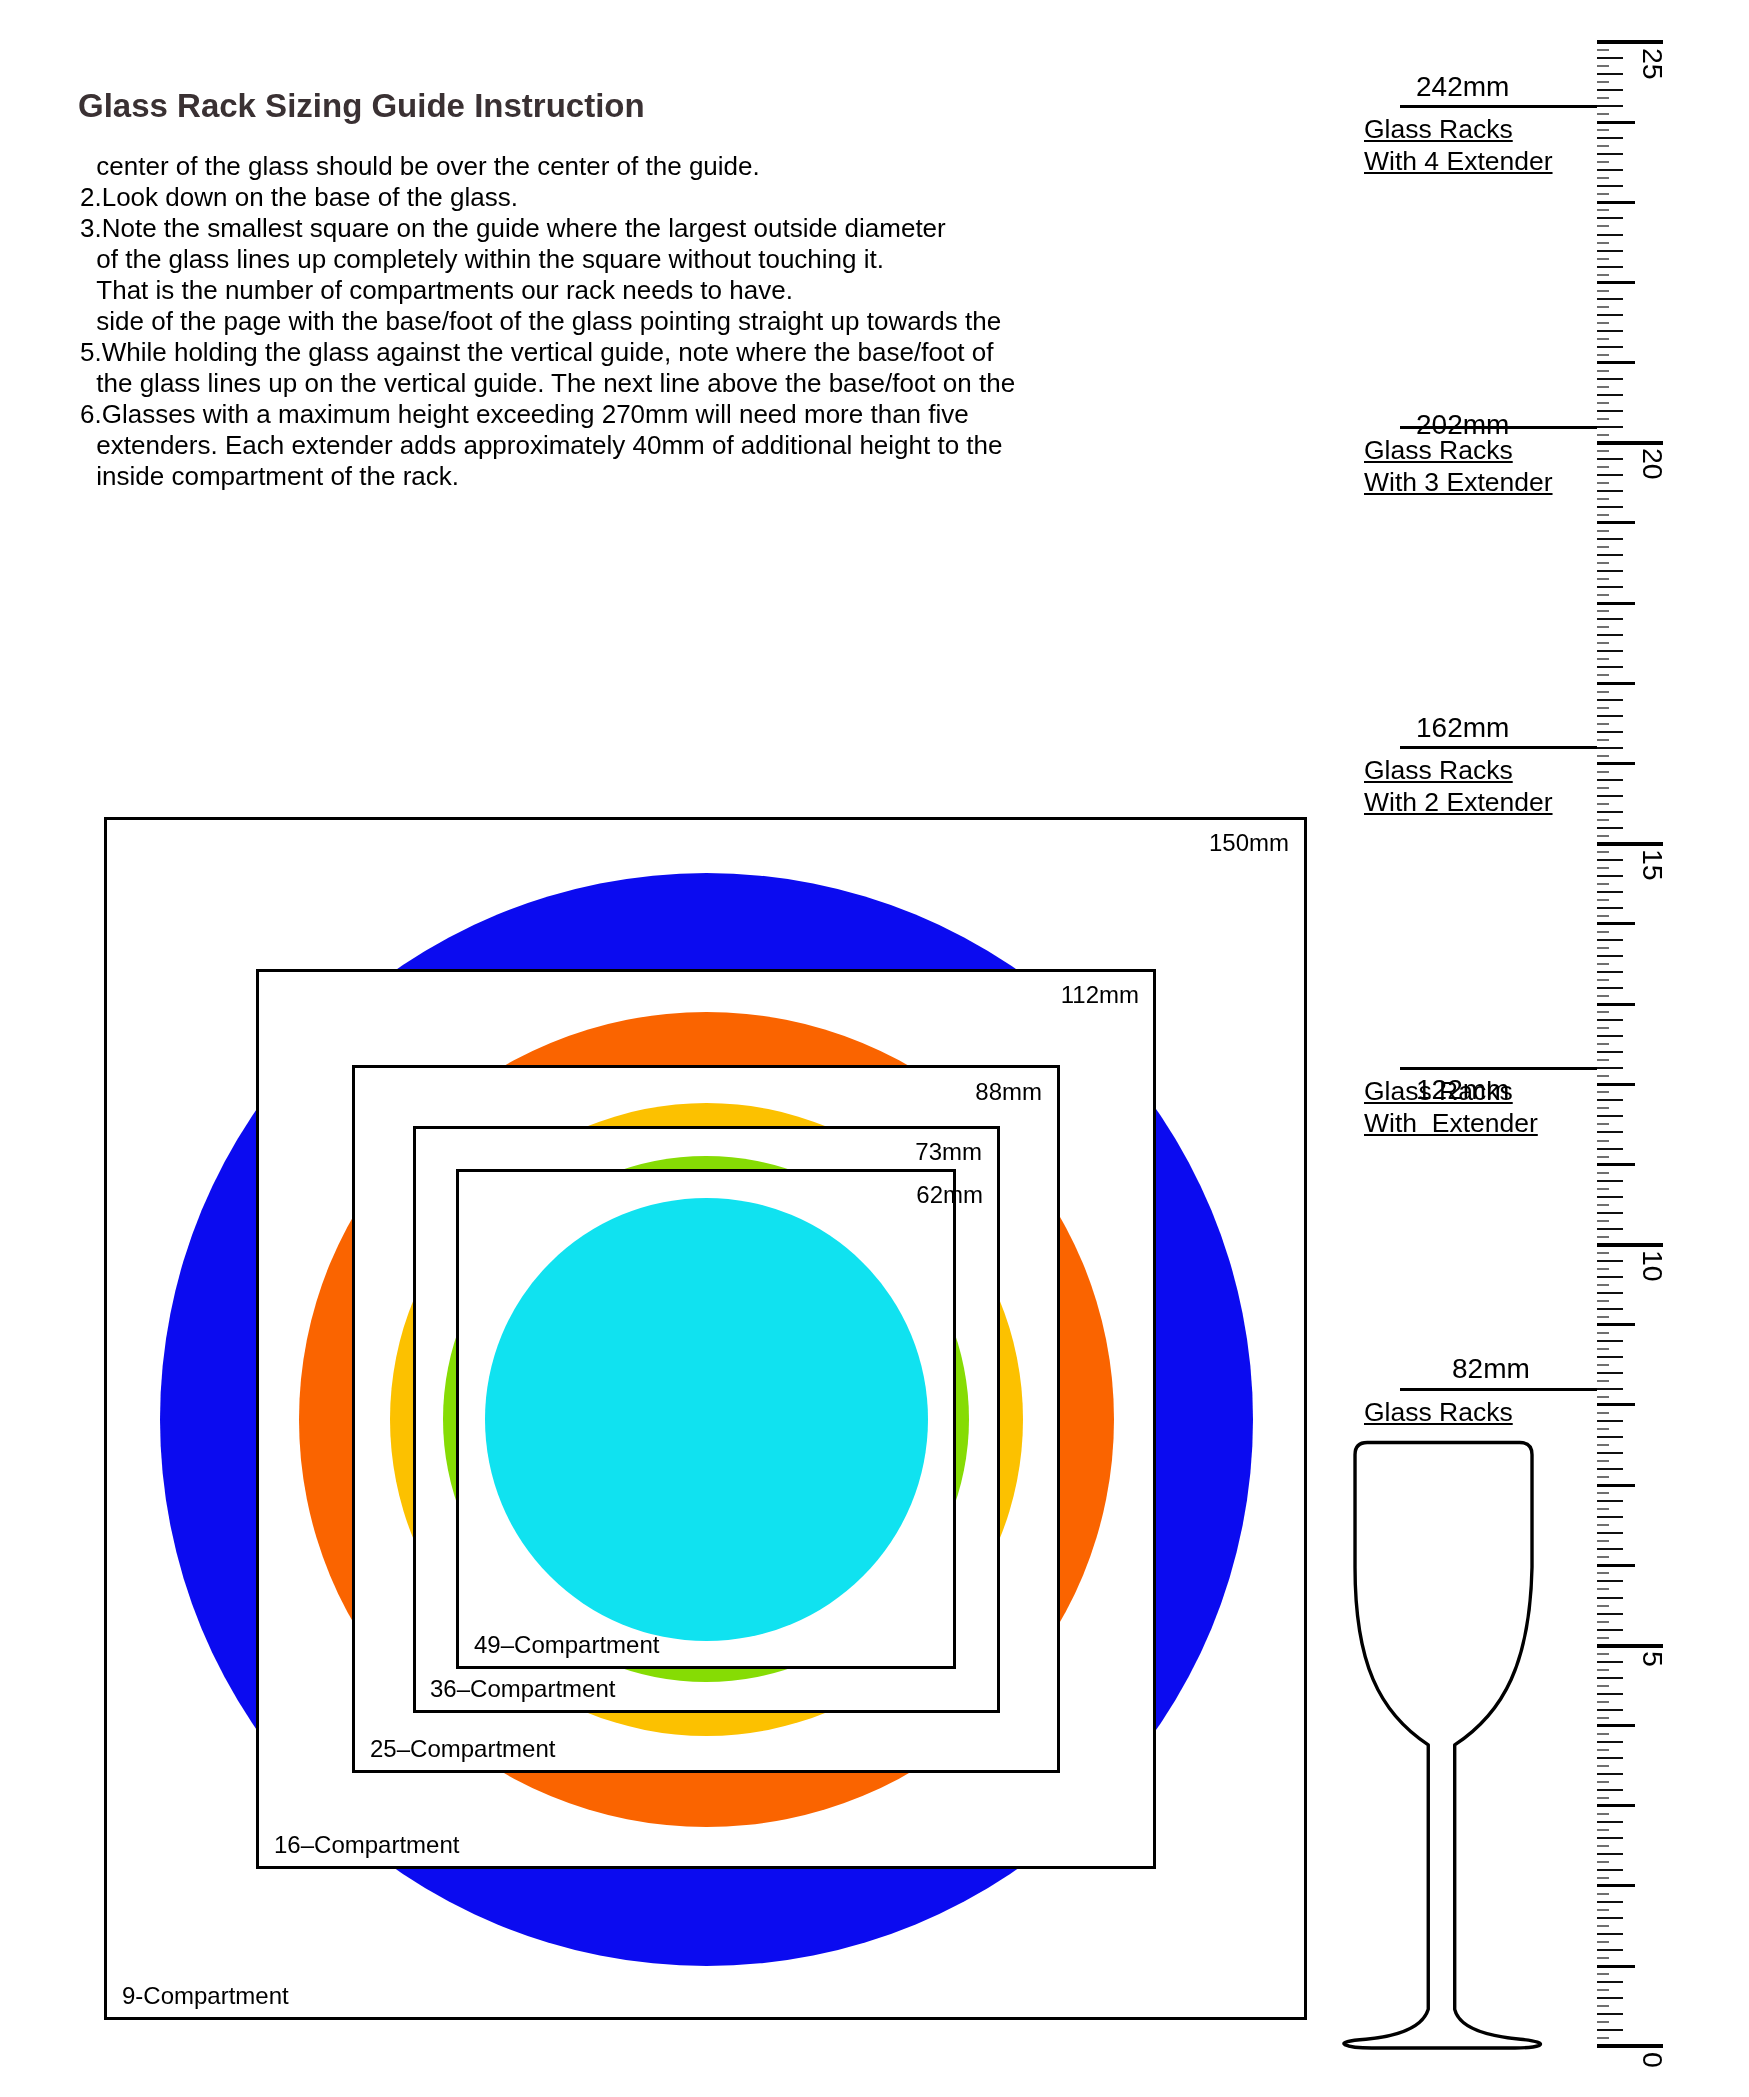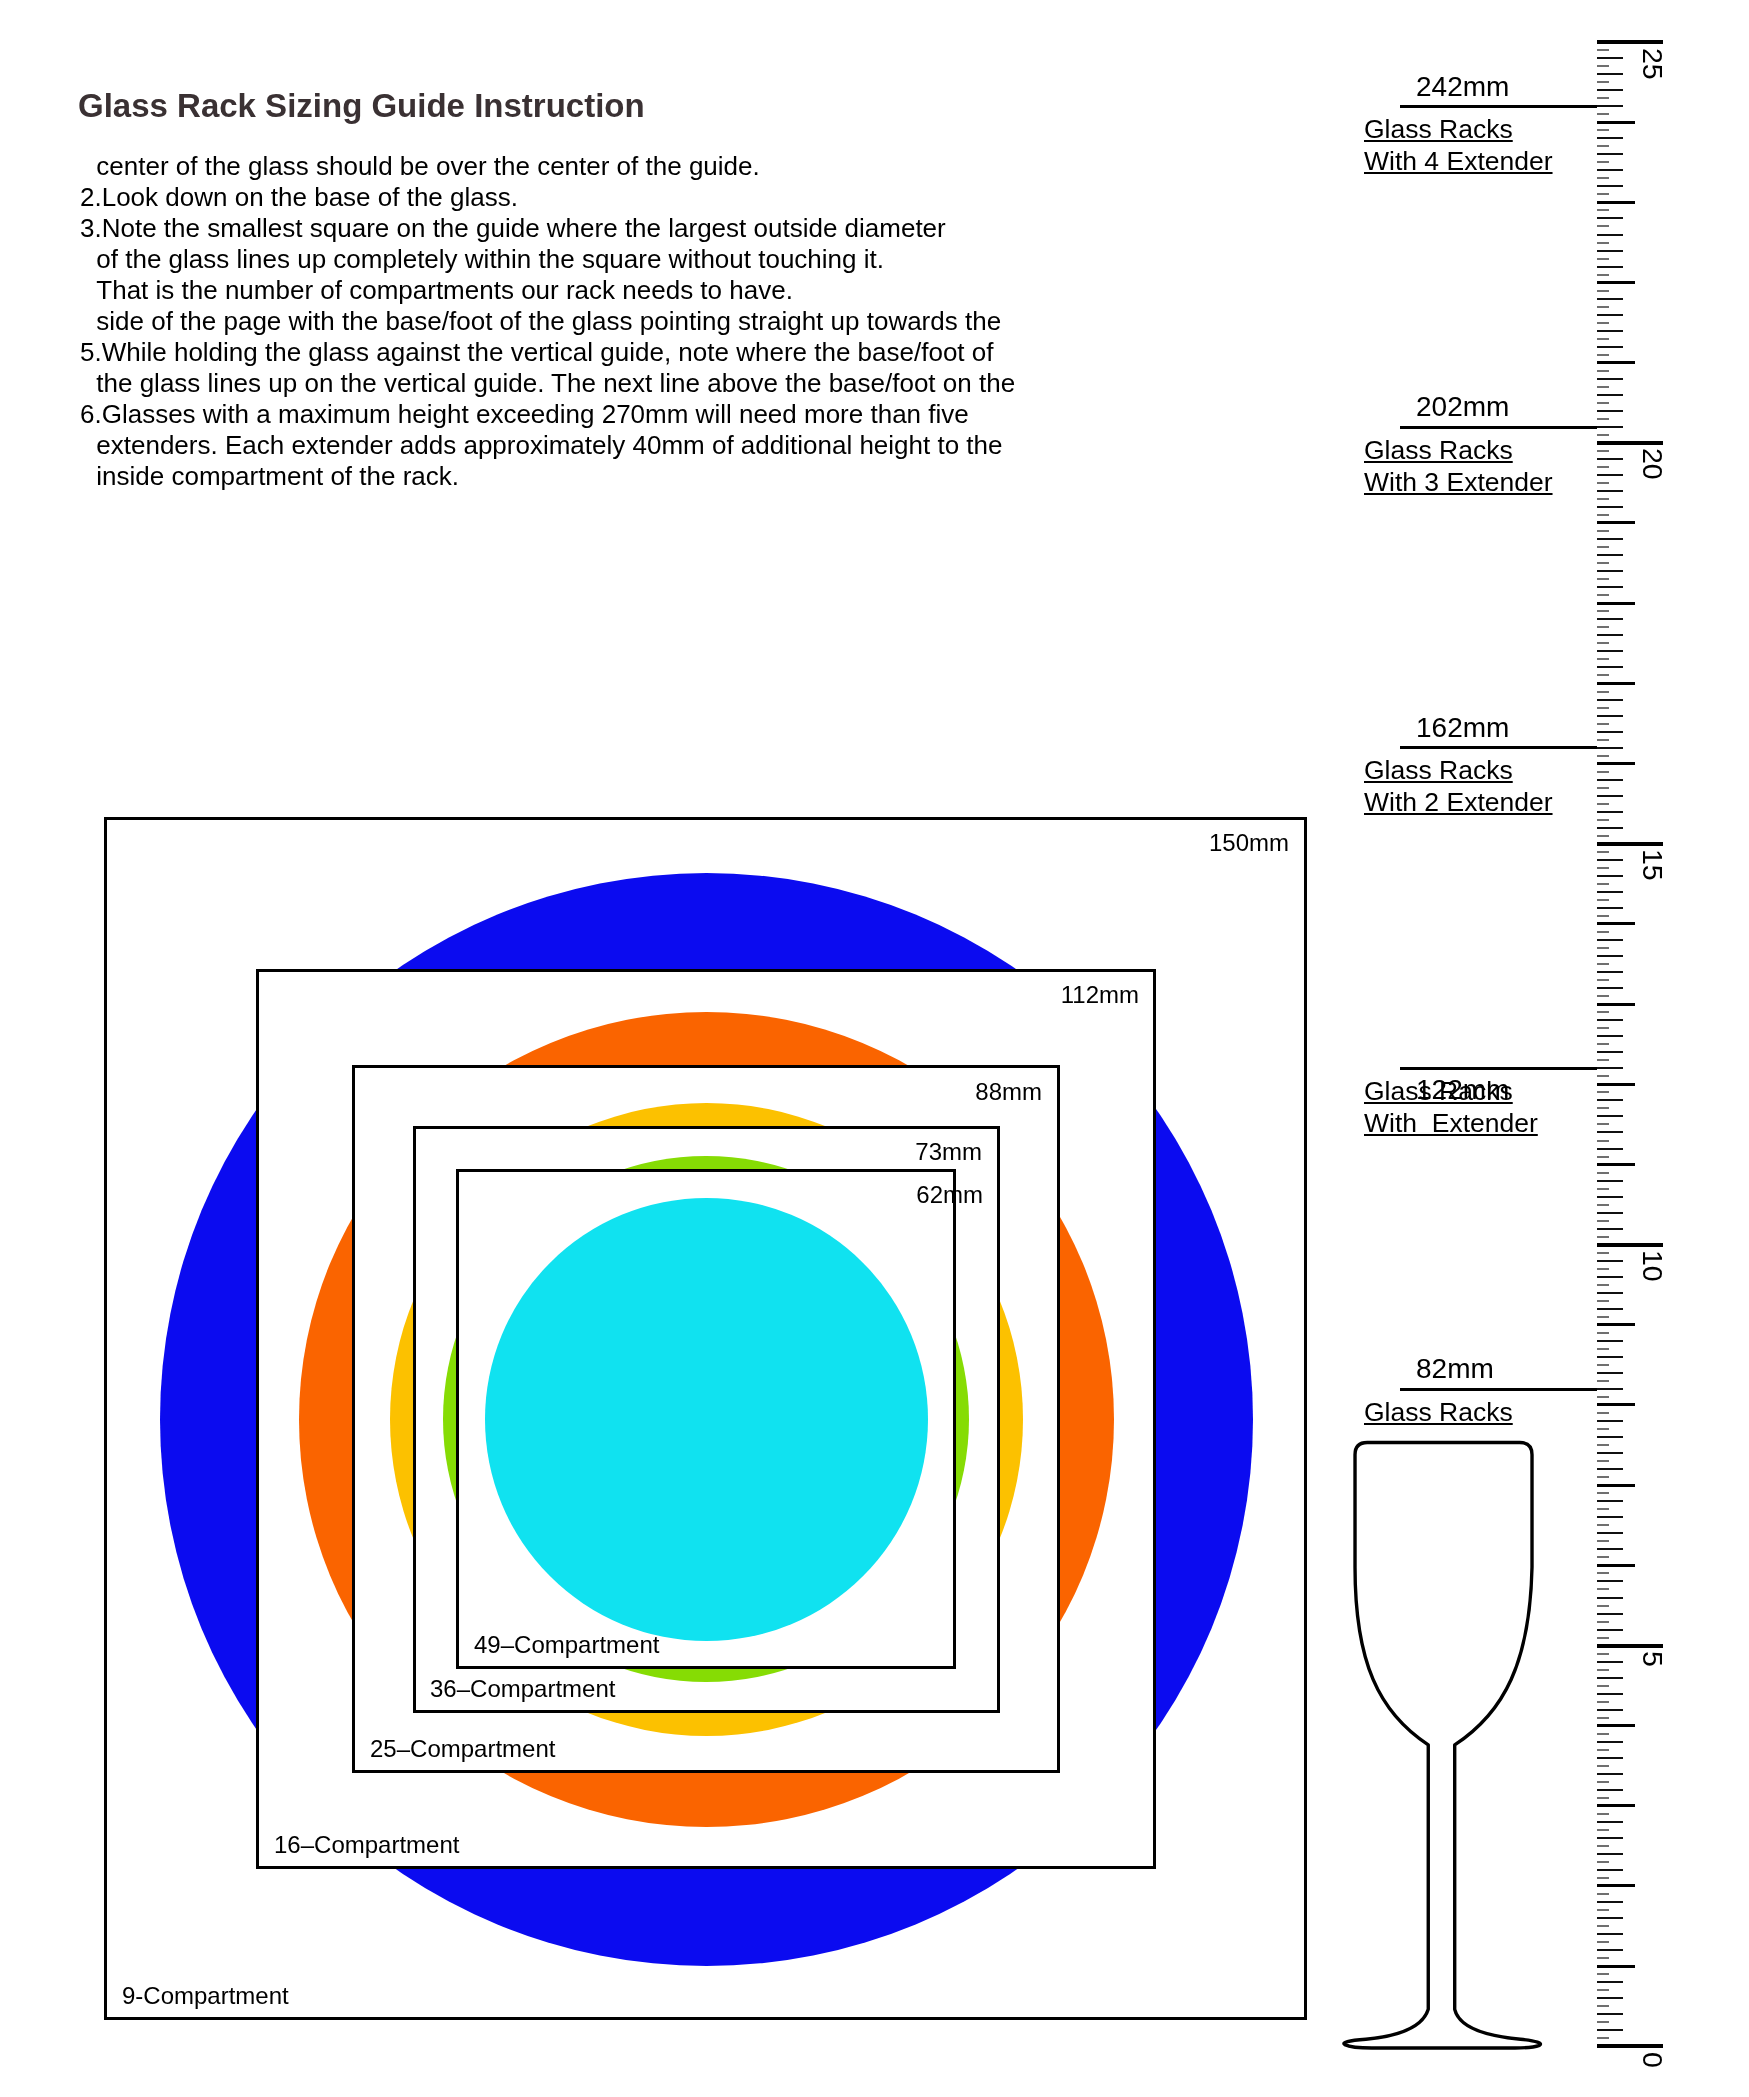--- a/index.html
+++ b/index.html
@@ -340,38 +340,38 @@
       <div class="rnum" style="left: 1667px; top: 1250px;">10</div>
       <div class="rnum" style="left: 1667px; top: 1651px;">5</div>
       <div class="rnum" style="left: 1667px; top: 2052px;">0</div>
       <div class="rsec-line" style="top: 105px;"></div>
       <div class="rsec-val" style="top: 70px;">242mm</div>
       <div class="rsec-lines" style="top: 113px;">
         <div class="rline">Glass Racks</div>
         <div class="rline">With 4 Extender</div>
       </div>
       <div class="rsec-line" style="top: 426px;"></div>
-      <div class="rsec-val" style="top: 390px;">202mm</div>
+      <div class="rsec-val" style="top: 408px;">202mm</div>
       <div class="rsec-lines" style="top: 434px;">
         <div class="rline">Glass Racks</div>
         <div class="rline">With 3 Extender</div>
       </div>
       <div class="rsec-line" style="top: 746px;"></div>
       <div class="rsec-val" style="top: 711px;">162mm</div>
       <div class="rsec-lines" style="top: 754px;">
         <div class="rline">Glass Racks</div>
         <div class="rline">With 2 Extender</div>
       </div>
       <div class="rsec-line" style="top: 1067px;"></div>
       <div class="rsec-val" style="top: 1032px; margin-top: 41px;">122mm</div>
       <div class="rsec-lines" style="top: 1075px;">
         <div class="rline">Glass Racks</div>
         <div class="rline">With  Extender</div>
       </div>
       <div class="rsec-line" style="top: 1388px;"></div>
-      <div class="rsec-val" style="top: 1352px;">82mm</div>
+      <div class="rsec-val" style="top: 1352px; margin-left: 36px;">82mm</div>
       <div class="rsec-lines" style="top: 1396px;">
         <div class="rline">Glass Racks</div>
       </div>
     </div>
 
 </div>
 
 
 </body></html>

